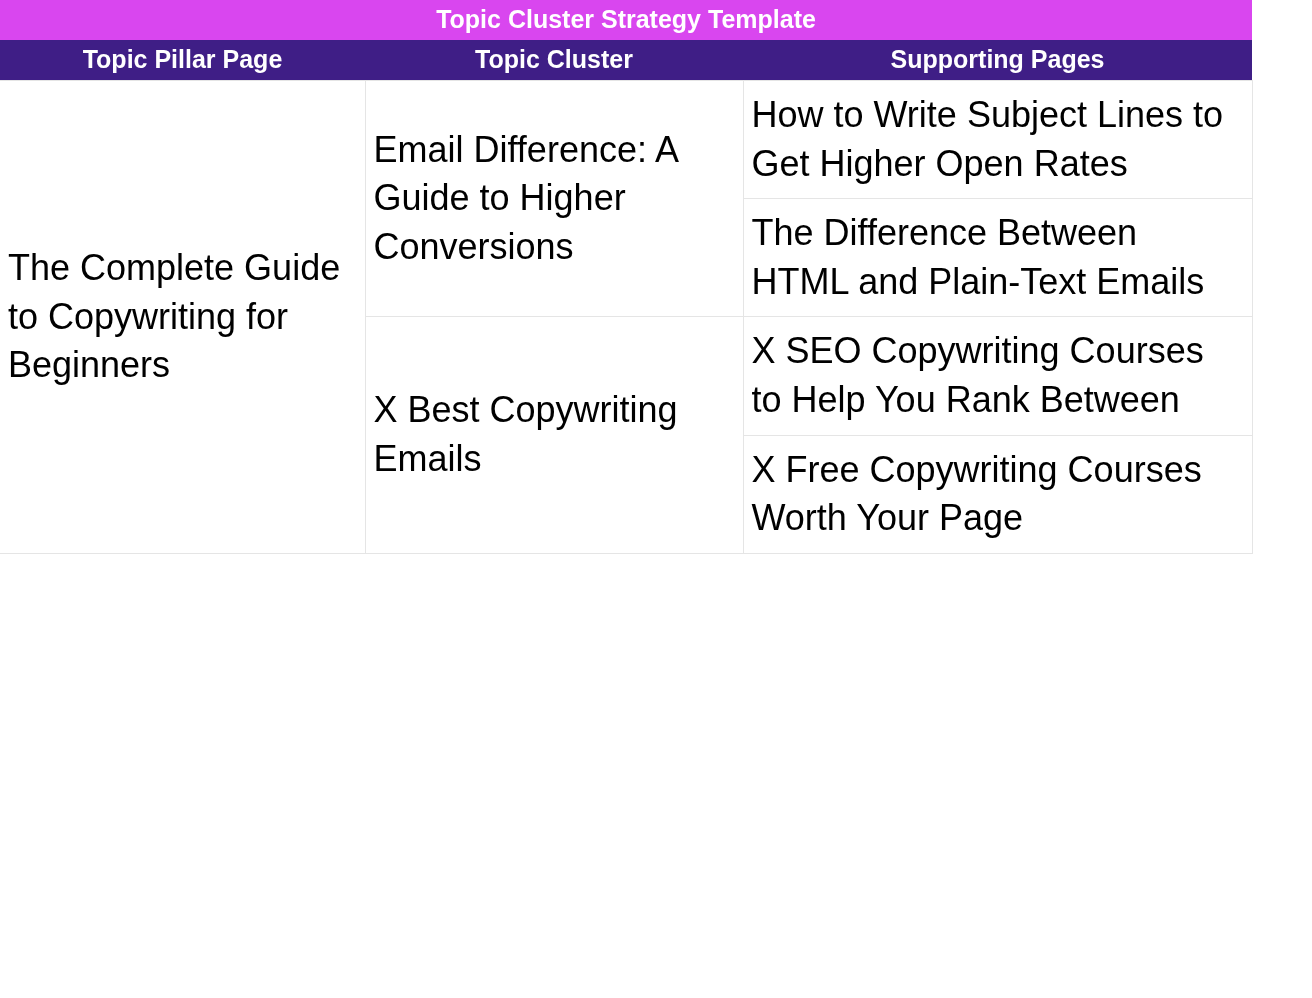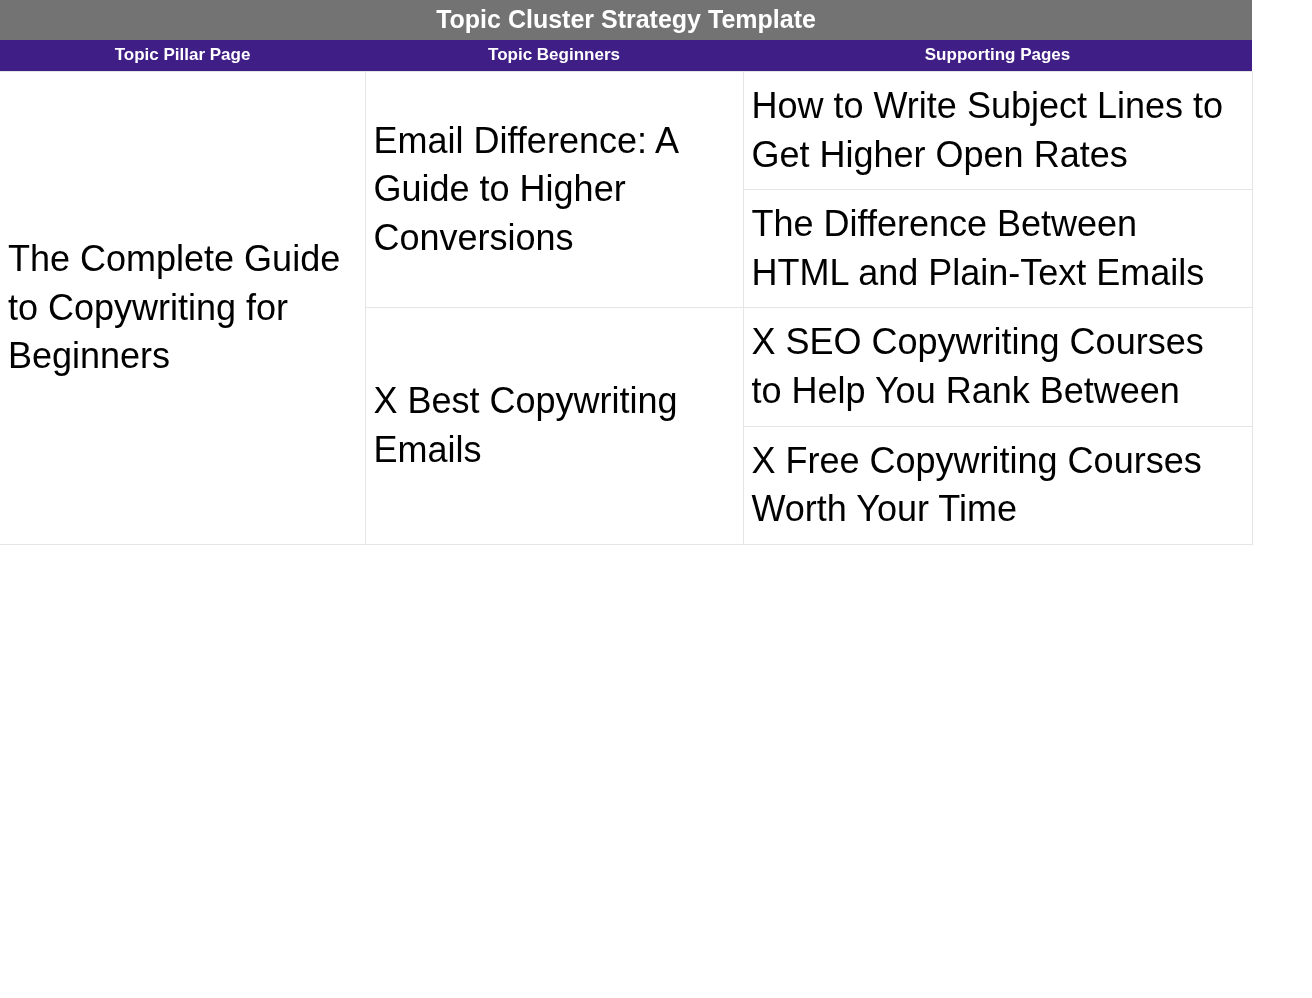--- a/index.html
+++ b/index.html
@@ -11,33 +11,33 @@
       font-family: Arial, Helvetica, sans-serif;
       background: #ffffff;
       width: 1312px;
     }
     .table {
       width: 1252px;
       border-collapse: collapse;
       table-layout: fixed;
     }
     .title-row td {
-      background: #737373;
+      background: #d946ef;
       color: #ffffff;
       text-align: center;
       font-weight: bold;
       font-size: 25px;
       padding: 5px 0 6px 0;
     }
     .header-row td {
       background: #3f1e86;
       color: #ffffff;
       text-align: center;
       font-weight: bold;
-      font-size: 17px;
+      font-size: 25px;
       padding: 5px 0 6px 0;
     }
     .body-cell {
       border: 1px solid #e5e5e5;
       padding: 10px 8px;
       font-size: 36px;
       line-height: 1.35;
       vertical-align: middle;
       color: #000000;
       background: #ffffff;
@@ -57,32 +57,32 @@
     <col class="col-pillar">
     <col class="col-cluster">
     <col class="col-support">
   </colgroup>
   <tbody>
       <tr class="title-row">
     <td colspan="3">Topic Cluster Strategy Template</td>
   </tr>
   <tr class="header-row">
     <td>Topic Pillar Page</td>
-    <td>Topic Beginners</td>
+    <td>Topic Cluster</td>
     <td>Supporting Pages</td>
   </tr>
   <tr>
     <td class="body-cell pillar-cell" rowspan="4">The Complete Guide to Copywriting for Beginners</td>
     <td class="body-cell" rowspan="2">Email Difference: A Guide to Higher Conversions</td>
     <td class="body-cell">How to Write Subject Lines to Get Higher Open Rates</td>
   </tr>
   <tr>
     <td class="body-cell">The Difference Between HTML and Plain-Text Emails</td>
   </tr>
   <tr>
     <td class="body-cell" rowspan="2">X Best Copywriting Emails</td>
     <td class="body-cell">X SEO Copywriting Courses to Help You Rank Between</td>
   </tr>
   <tr>
-    <td class="body-cell">X Free Copywriting Courses Worth Your Time</td>
+    <td class="body-cell">X Free Copywriting Courses Worth Your Page</td>
   </tr>
 </tbody>
   </table>
 
 </body></html>

